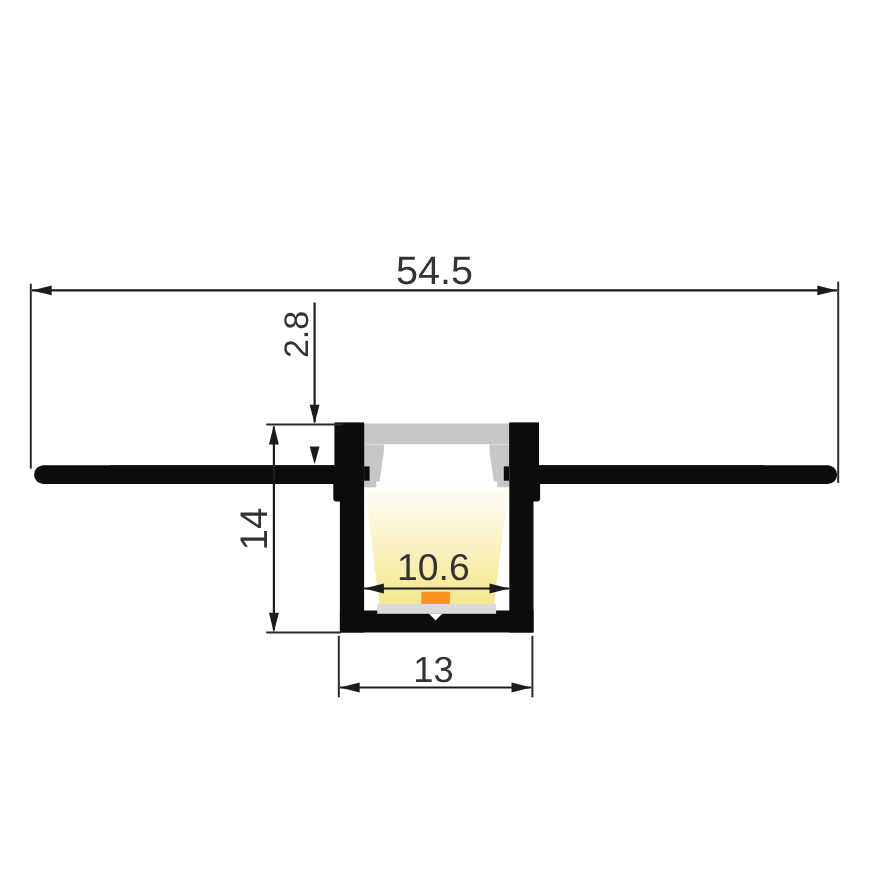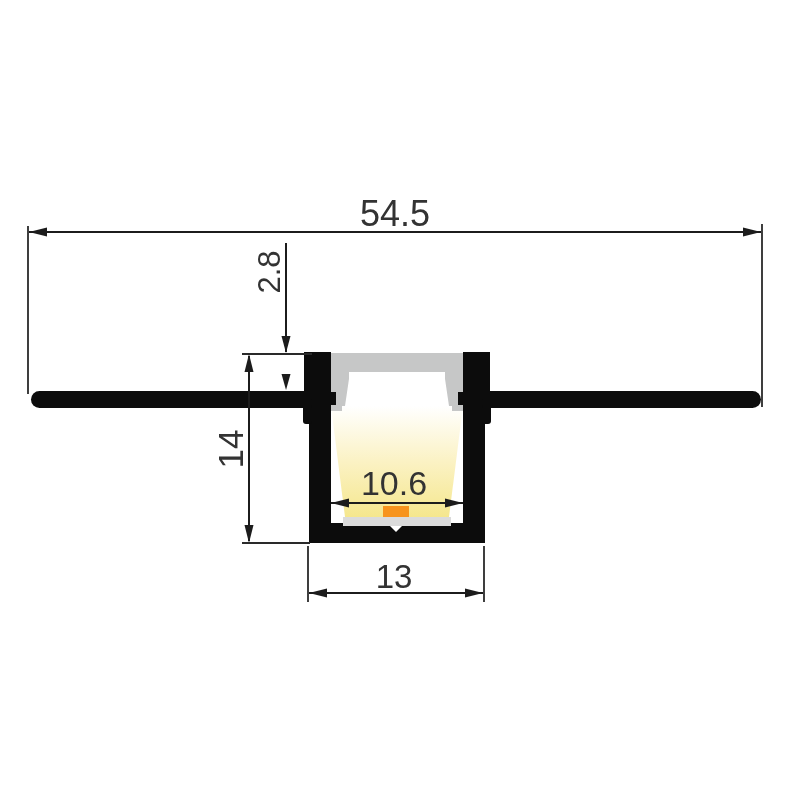--- a/index.html
+++ b/index.html
@@ -1,16 +1,16 @@
 <!DOCTYPE html>
 <html><head>
 <meta charset="utf-8">
 <style>
   html,body{margin:0;padding:0;background:#ffffff;}
-  .canvas{position:relative;width:800px;height:668px;background:#ffffff;overflow:hidden;}
+  .canvas{position:relative;width:800px;height:668px;background:#ffffff;overflow:hidden;margin-top:32px;}
   svg{display:block;}
   .dimline{stroke:#1c1c1c;stroke-width:2;fill:none;}
   .extline{stroke:#2a2a2a;stroke-width:1.8;fill:none;}
   .arr{fill:#1c1c1c;stroke:none;}
   .dimtext{font-family:"Liberation Sans","DejaVu Sans",sans-serif;fill:#333333;font-weight:400;}
 </style>
 </head>
 <body>
 
 <div class="canvas">

